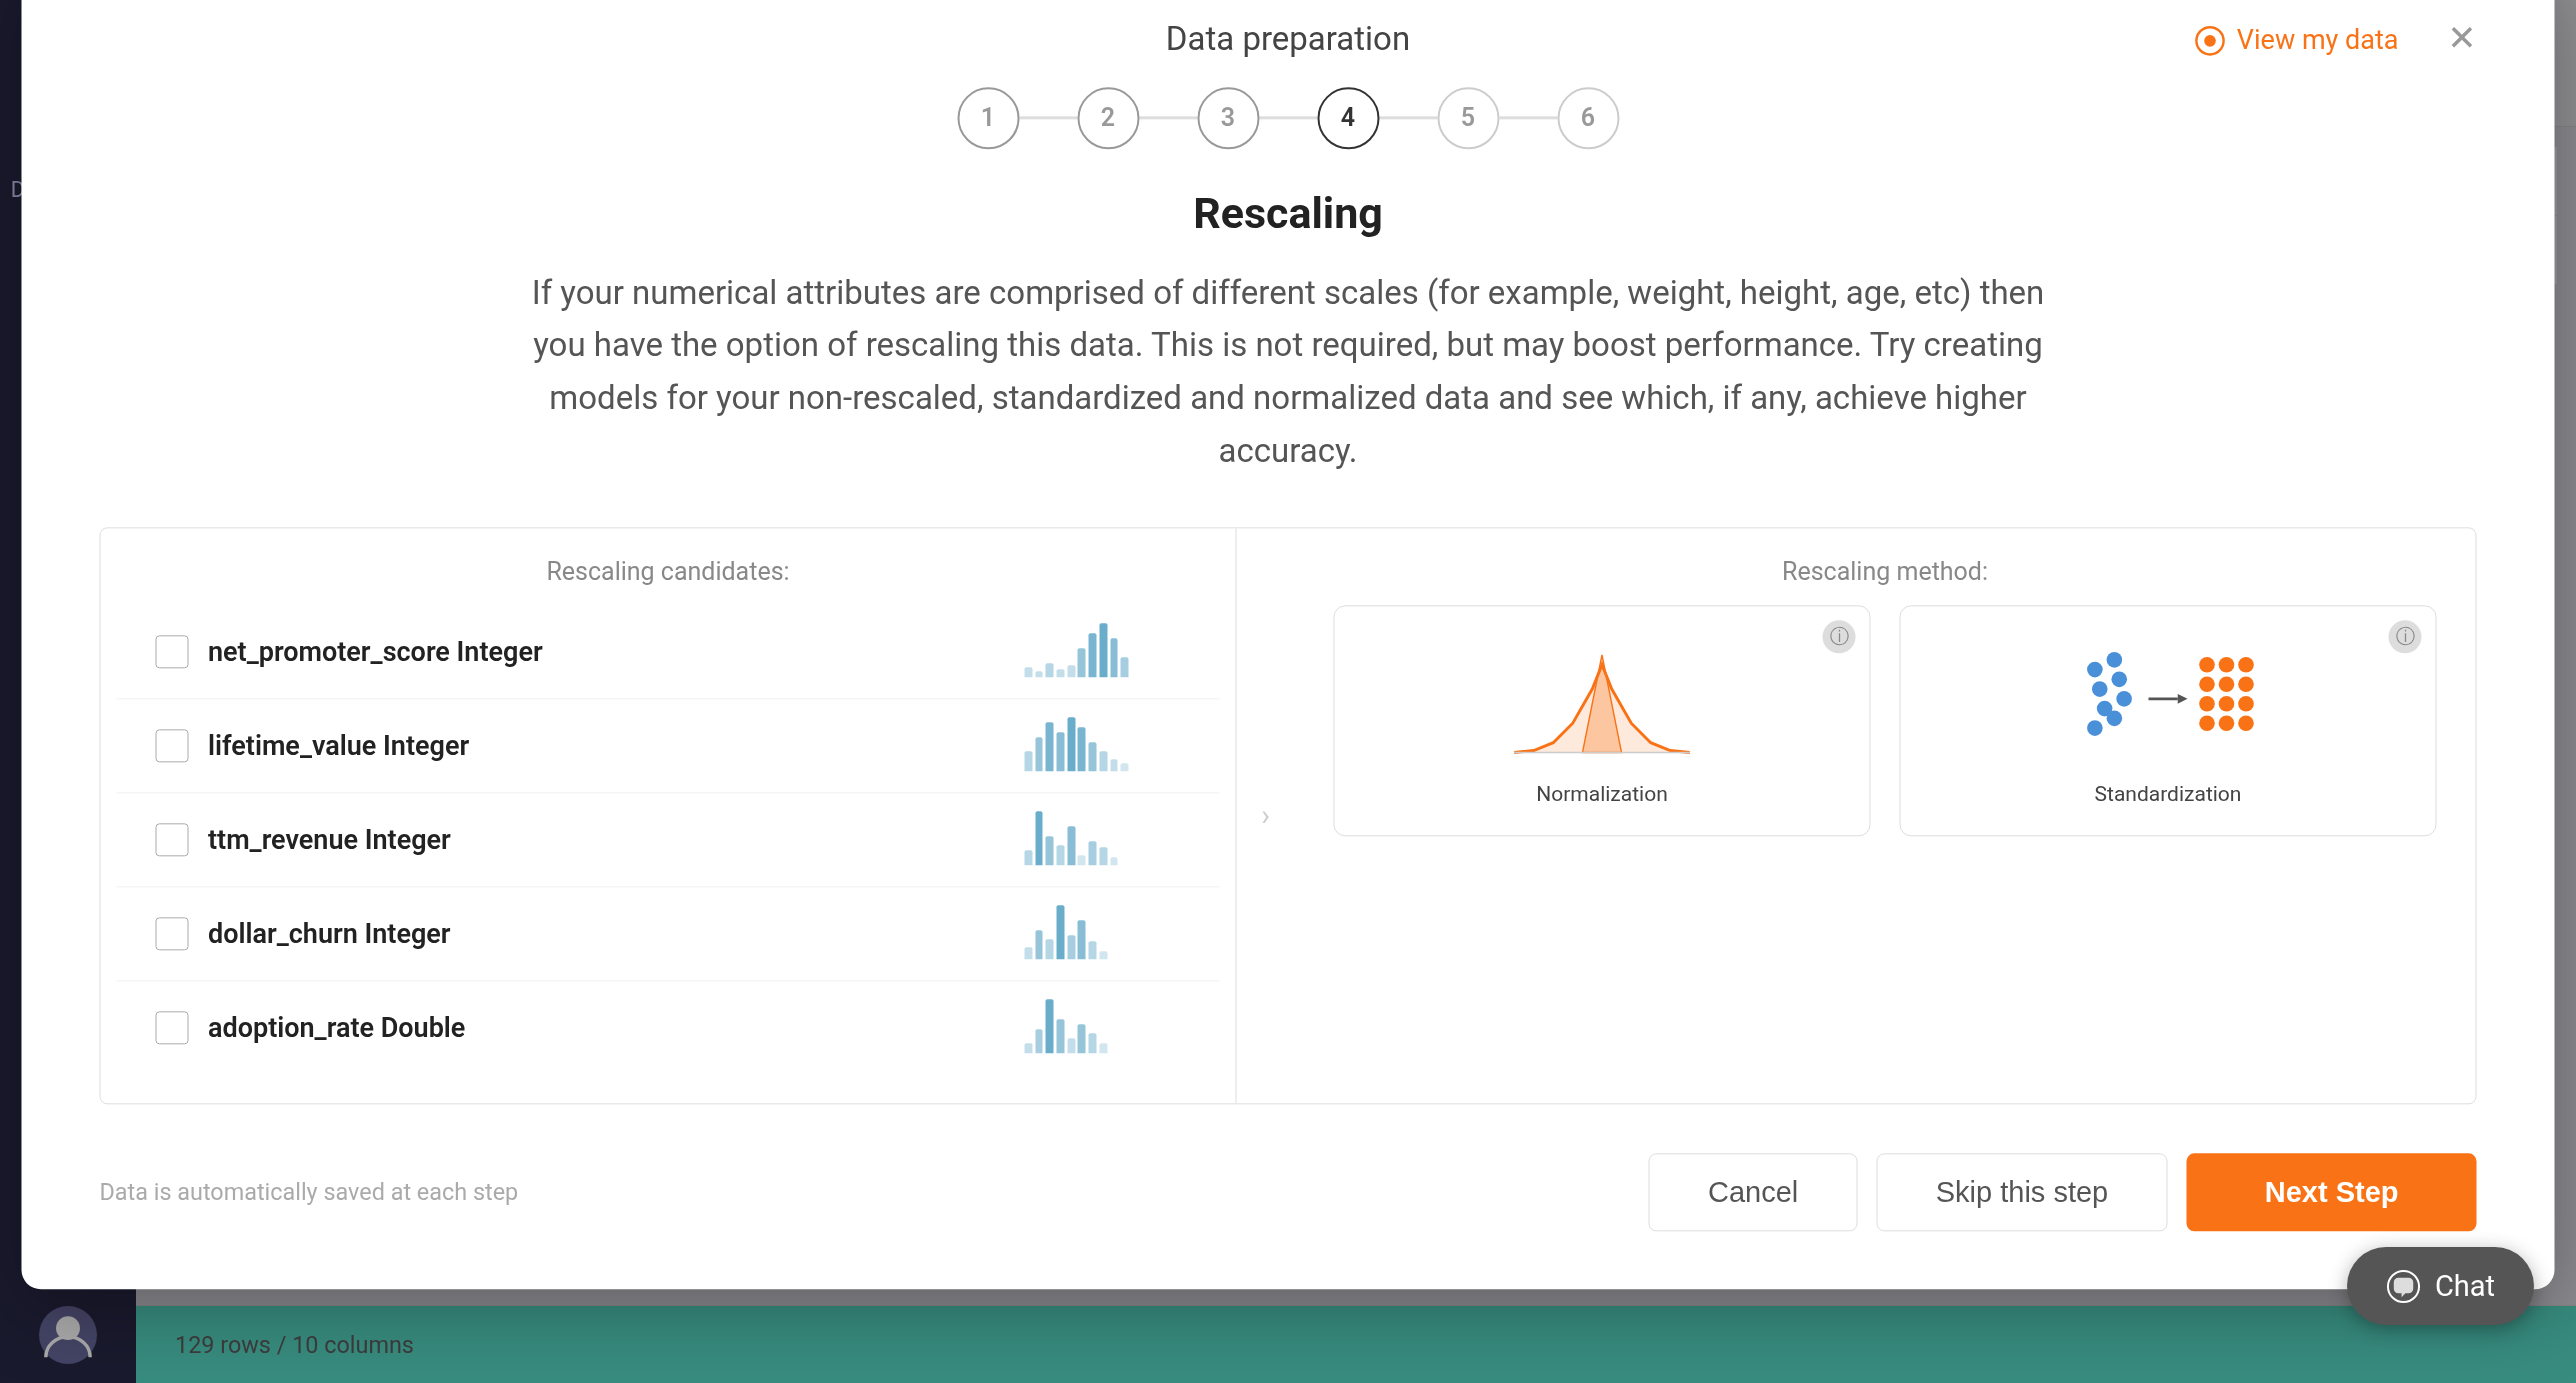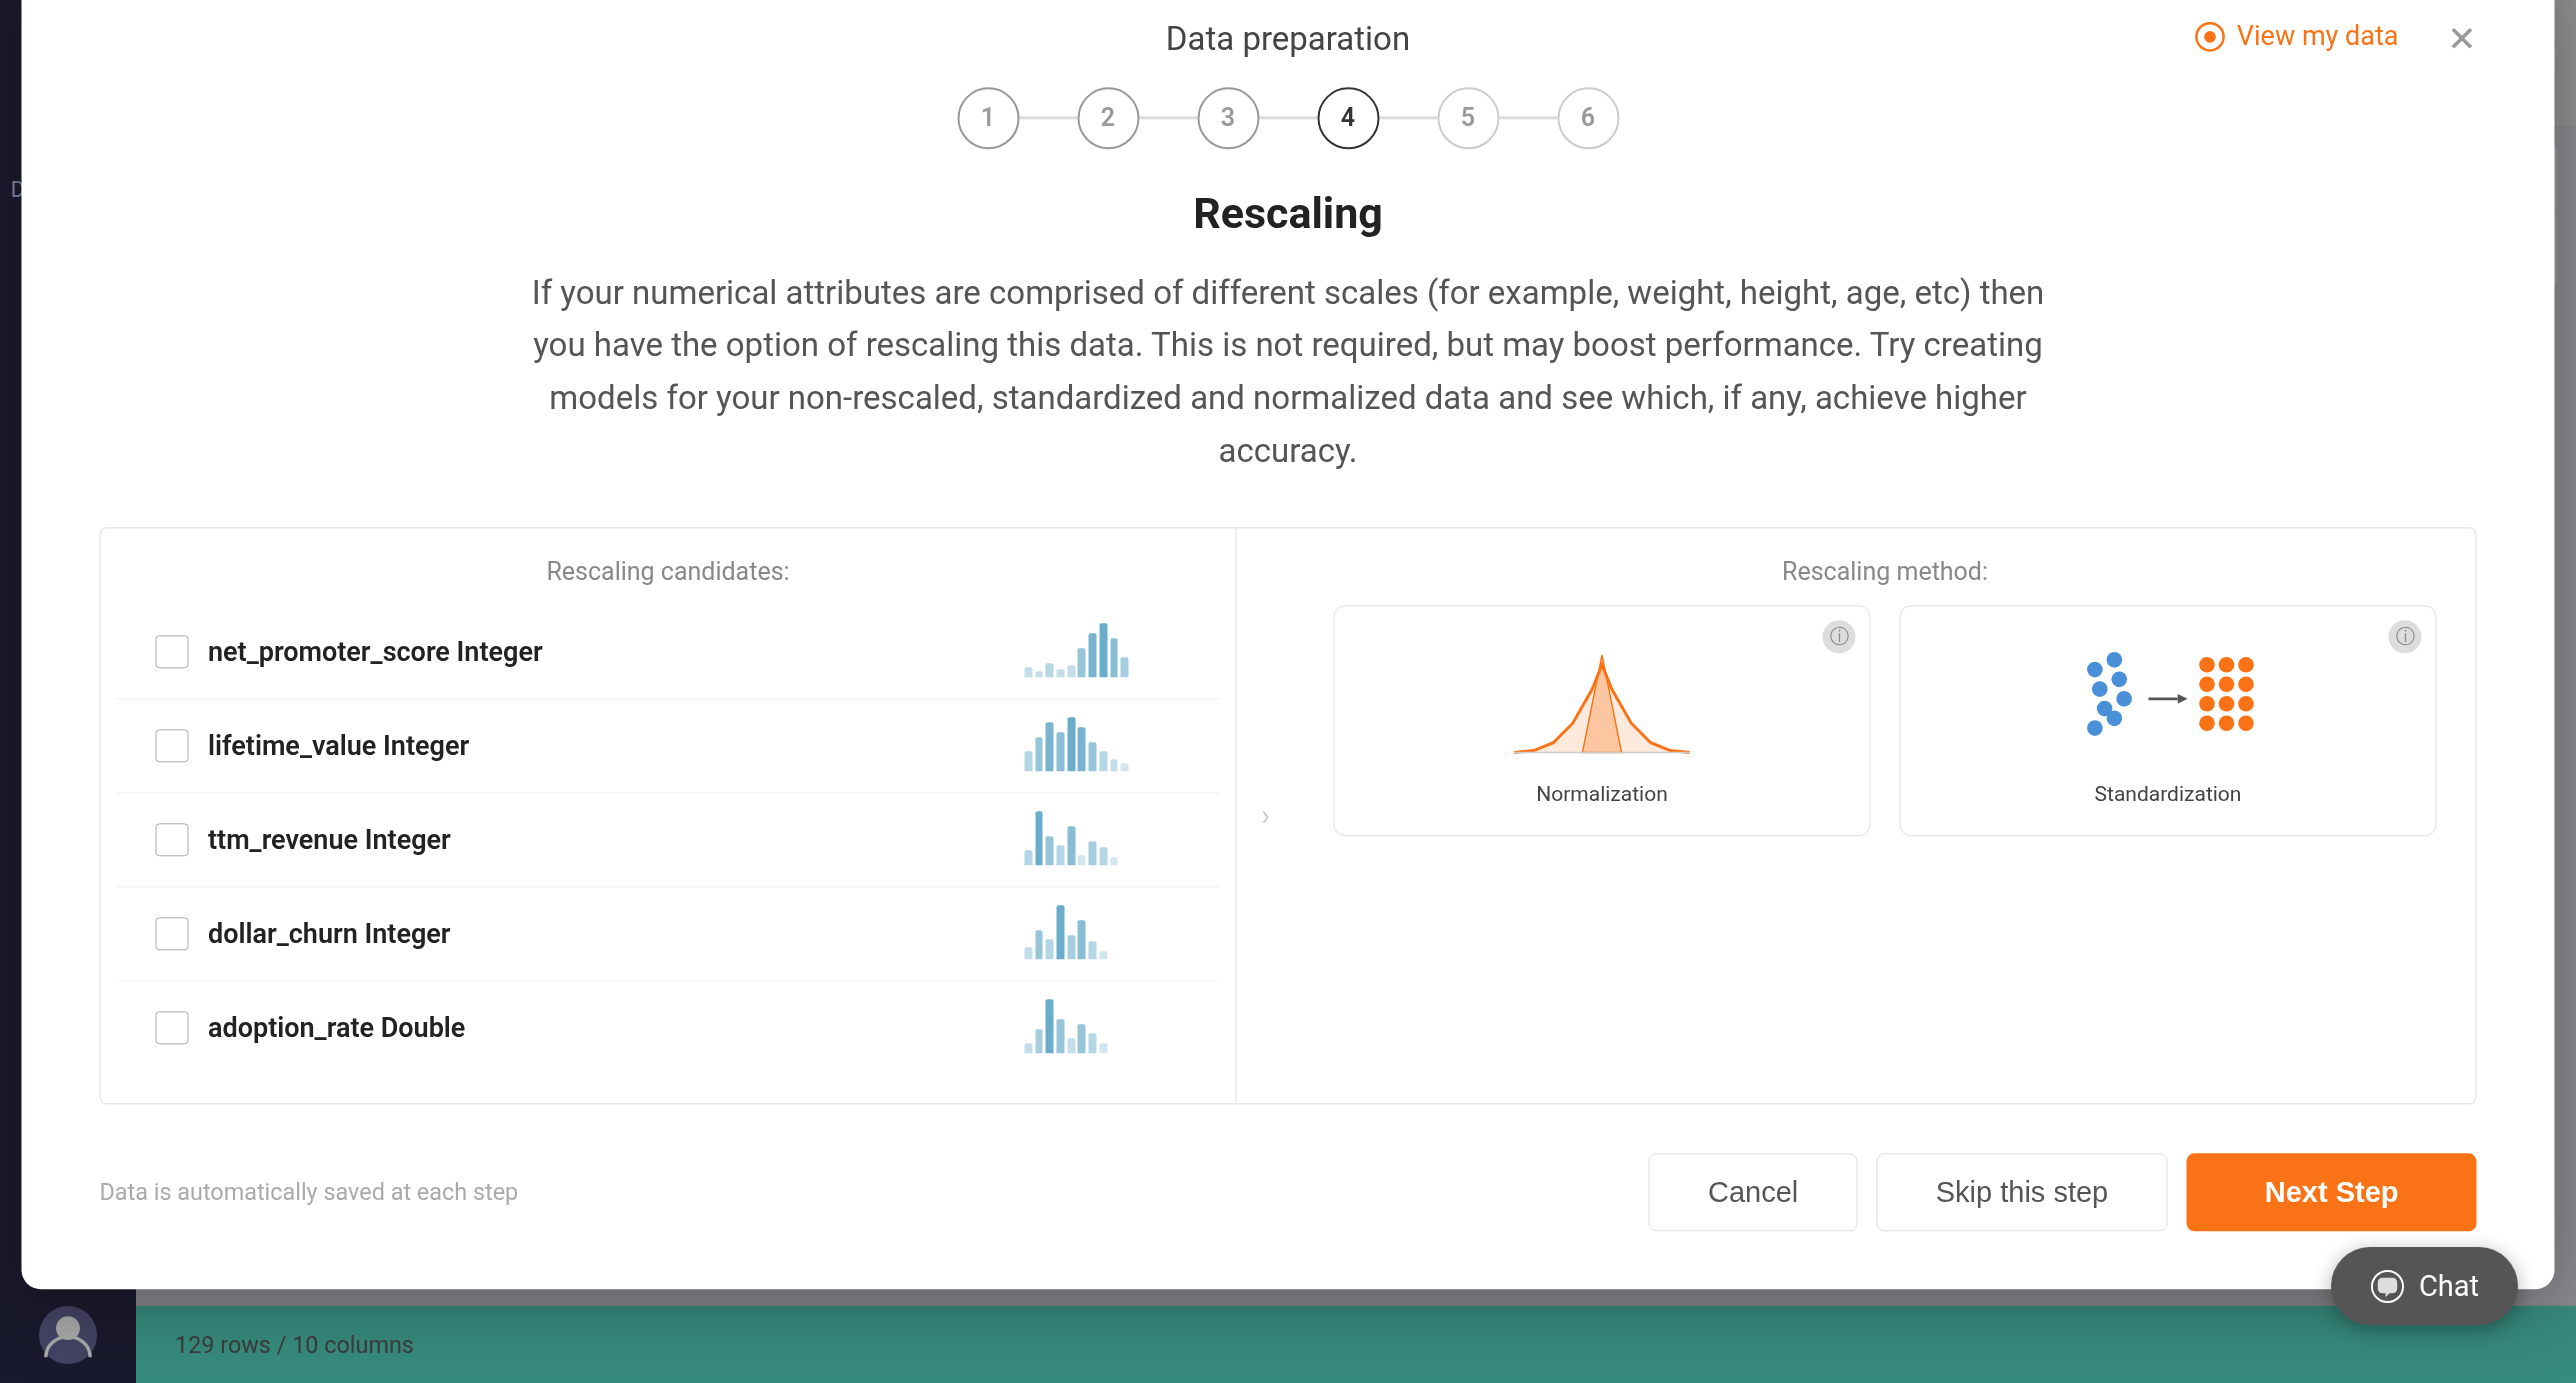--- a/index.html
+++ b/index.html
@@ -127,21 +127,21 @@
       width: 2533px;
       max-width: 2533px;
       background: #fff;
       border-radius: 19.5px;
       padding: 58px 78px 58px 78px;
       z-index: 30;
       box-shadow: 0 19.5px 78px rgba(0,0,0,0.3);
     }
     .modal-header {
       display: flex;
-      align-items: flex-start;
+      align-items: flex-end;
       justify-content: center;
       position: relative;
       margin-bottom: 29px;
     }
     .modal-title {
       font-size: 33px;
       font-weight: 400;
       color: #444;
       text-align: center;
     }
@@ -353,21 +353,21 @@
       font-size: 29px;
       background: #f97316;
       color: #fff;
       cursor: pointer;
       font-weight: 600;
     }
 
     
     .chat-button {
       position: fixed;
-      right: 58px;
+      right: 42px;
       bottom: 58px;
       background: #555;
       color: #fff;
       border-radius: 49px;
       padding: 21.4px 39px;
       font-size: 29px;
       display: flex; align-items: center; gap: 13.6px;
       cursor: pointer;
       z-index: 100;
       box-shadow: 0 3.9px 19.5px rgba(0,0,0,0.3);

